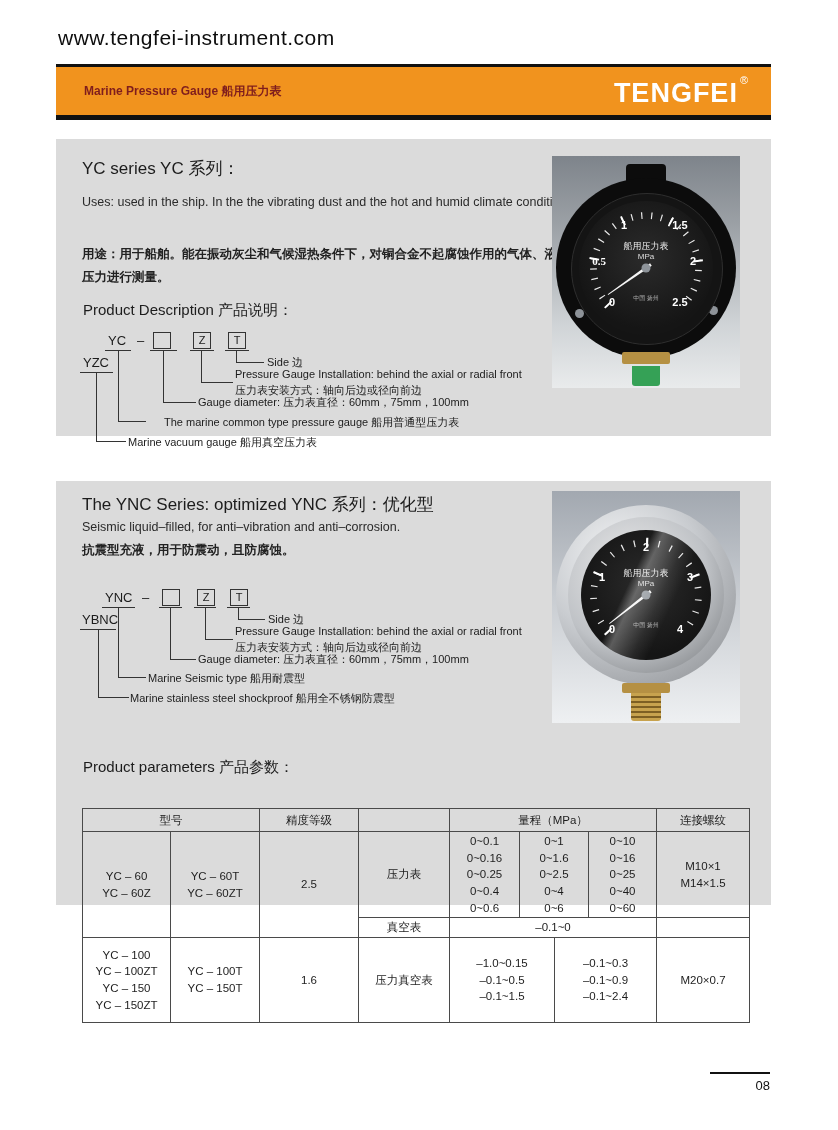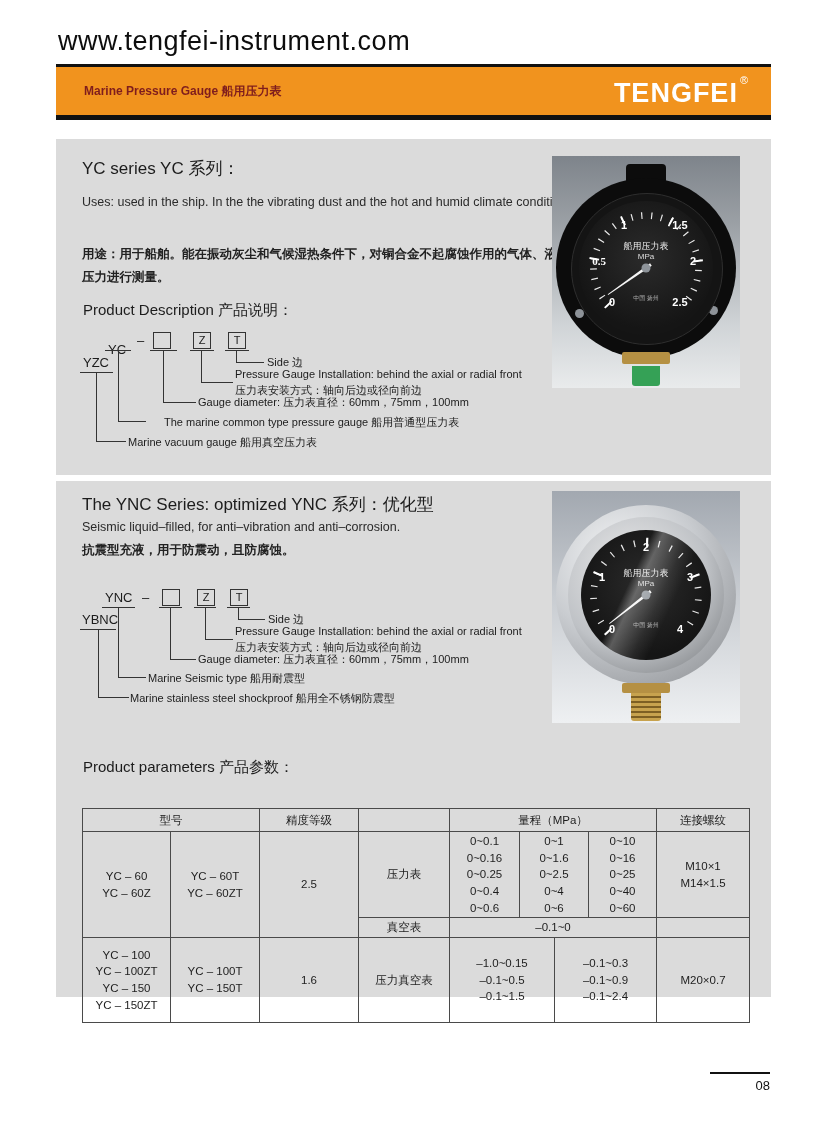--- a/index.html
+++ b/index.html
@@ -1,33 +1,33 @@
 <!DOCTYPE html>
 <html><head>
 <meta charset="utf-8">
 <style>
   html,body{margin:0;padding:0;background:#fff;}
   .page{position:relative;width:838px;height:1130px;background:#ffffff;
         font-family:"Liberation Sans", sans-serif;color:#1a1a1a;overflow:hidden;}
   .abs{position:absolute;}
 
   
-  .site-url{left:58px;top:26px;font-size:27px;color:#0d0d0d;letter-spacing:.5px;}
+  .site-url{left:58px;top:26px;font-size:21px;color:#0d0d0d;letter-spacing:.5px;}
   .title-bar{left:56px;top:64px;width:715px;height:56px;background:#F1931E;
              border-top:3px solid #111;border-bottom:5px solid #111;
              display:flex;align-items:center;justify-content:space-between;
              padding:0 22px 0 28px;box-sizing:border-box;}
   .bar-title{font-size:12px;font-weight:bold;color:#7f1d1d;}
   .brand{font-size:27px;font-weight:bold;color:#fff;letter-spacing:1px;}
   .brand sup{font-size:11px;font-weight:normal;vertical-align:18px;margin-left:2px;}
 
   
   .panel{left:56px;width:715px;background:#DBDBDB;}
-  .panel1{top:139px;height:336px;}
-  .panel2{top:481px;height:516px;}
+  .panel1{top:139px;height:297px;}
+  .panel2{top:481px;height:424px;}
 
   .sec-heading{font-size:17px;color:#1c1c1c;}
   .body-line{font-size:12.5px;color:#2a2a2a;}
   .body-zh{font-weight:bold;color:#222;}
   .sub-heading{font-size:15px;color:#1c1c1c;}
 
   
   .diagram{width:480px;height:135px;}
   .dcode{position:absolute;font-size:13px;color:#1c1c1c;}
   .slotbox{position:absolute;width:16px;height:15px;border:1px solid #333;
@@ -90,21 +90,21 @@
   </div>
 
   <div class="abs panel panel1">
     <div class="abs sec-heading" style="left:26px;top:18px;">YC series  YC 系列：</div>
     <div class="abs body-line" style="left:26px;top:56px;">Uses: used in the ship. In the the vibrating dust and the hot and humid climate conditions,</div>
     <div class="abs body-line body-zh" style="left:26px;top:107px;">用途：用于船舶。能在振动灰尘和气候湿热条件下，对铜合金不起腐蚀作用的气体、液体的</div>
     <div class="abs body-line body-zh" style="left:26px;top:130px;">压力进行测量。</div>
     <div class="abs sub-heading" style="left:27px;top:162px;">Product Description  产品说明：</div>
 
     <div class="abs diagram" style="left:24px;top:190px;">
-      <span class="dcode" style="left:28px;top:13px;text-align:center;">YC</span>
+      <span class="dcode" style="left:28px;top:4px;text-align:center;">YC</span>
       <span class="dcode" style="left:57px;top:4px;">–</span>
       <span class="slotbox" style="left:73px;top:3px;"></span>
       <span class="slotbox" style="left:113px;top:3px;">Z</span>
       <span class="slotbox" style="left:148px;top:3px;">T</span>
       <div class="uline" style="left:25px;top:21px;width:26px;"></div>
       <div class="uline" style="left:70px;top:21px;width:27px;"></div>
       <div class="uline" style="left:110px;top:21px;width:24px;"></div>
       <div class="uline" style="left:145px;top:21px;width:24px;"></div>
       <span class="dcode" style="left:3px;top:26px;">YZC</span>
       <div class="uline" style="left:0;top:43px;width:33px;"></div>

